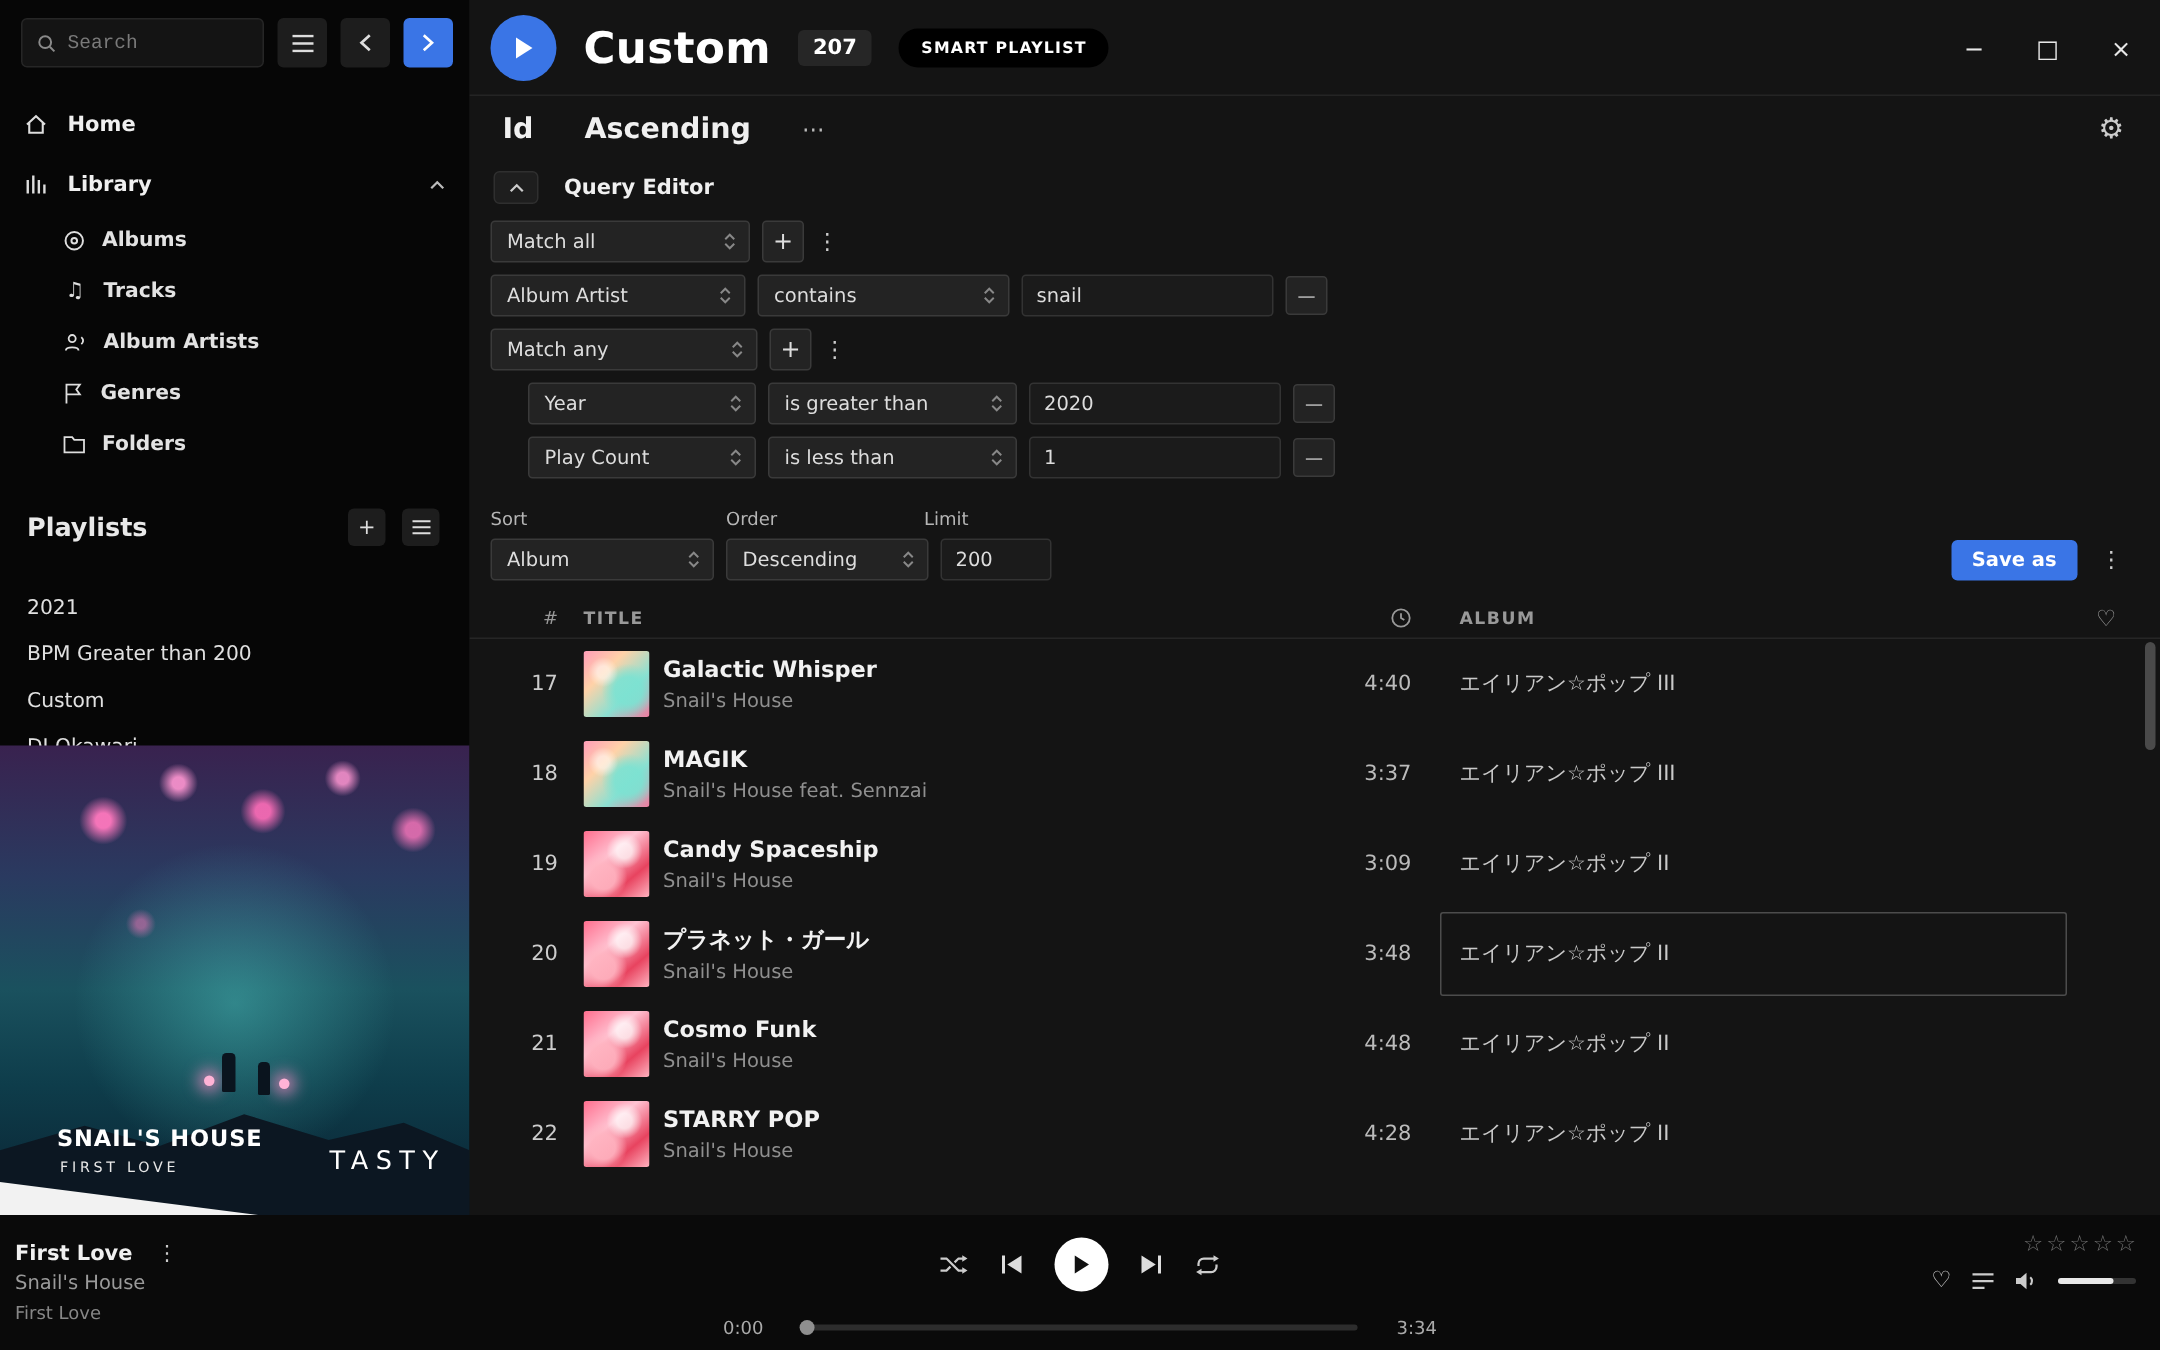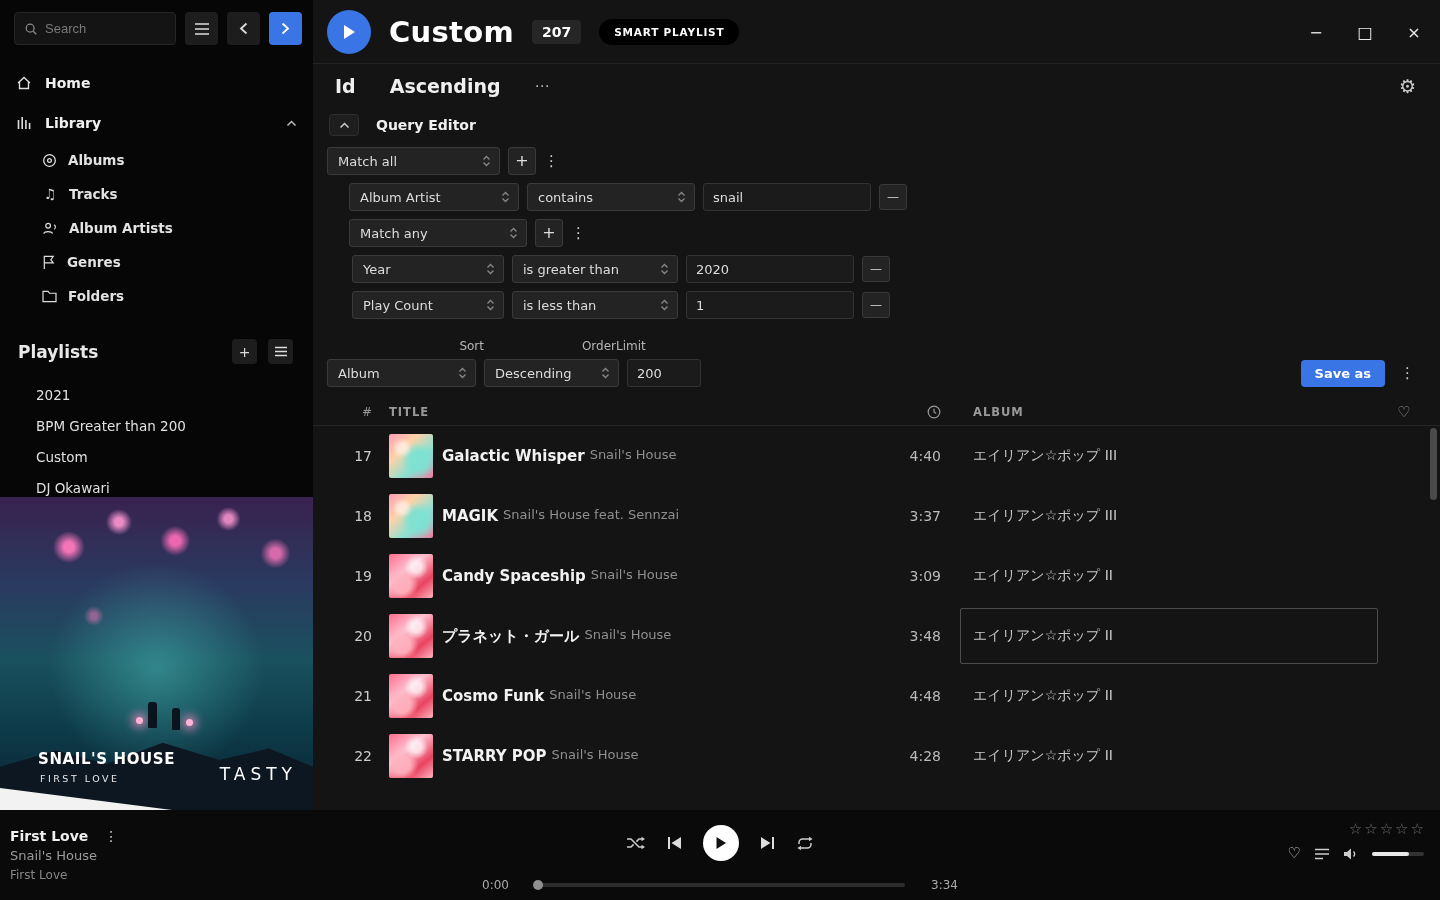--- a/index.html
+++ b/index.html
@@ -7,35 +7,35 @@
   body { font-family:"DejaVu Sans","Liberation Sans",sans-serif; background:#141414; color:#e8e8e8; }
   button { font-family:inherit; cursor:pointer; }
 
   .app { width:1440px; height:900px; display:flex; flex-direction:column; }
   .top { flex:1; display:flex; min-height:0; }
 
   
   .sidebar { width:313px; background:#060606; position:relative; flex-shrink:0; }
   .sidebar-top { display:flex; gap:9px; padding:12px 11px 12px 14px; align-items:center; }
   .search-box { display:flex; align-items:center; gap:7px; background:#141414; border:1px solid #262626; border-radius:4px; height:33px; padding:0 9px; width:162px; }
-  .search-box input { flex:1; min-width:0; background:transparent; border:none; outline:none; color:#fca5a5; font-size:13px; font-family:Liberation Sans, sans-serif; }
+  .search-box input { flex:1; min-width:0; background:transparent; border:none; outline:none; color:#fca5a5; font-size:13px; font-family:Liberation Mono, monospace; }
   .search-box input::placeholder { color:#7a7a7a; }
   .icon-btn { width:33px; height:33px; border-radius:4px; background:#1d1d1d; border:none; color:#ddd; display:flex; align-items:center; justify-content:center; }
   .icon-btn.accent { background:#3a75e6; }
 
   .nav { margin-top:6px; }
   .nav-item { display:flex; align-items:center; gap:13px; padding:12px 16px; font-size:14px; font-weight:700; color:#f0f0f0; cursor:pointer; }
   .nav-item .grow { flex:1; }
   .sub-item { display:flex; align-items:center; gap:11px; padding:9px 16px 9px 42px; font-size:13.5px; font-weight:600; color:#e2e2e2; cursor:pointer; }
   .glyph-icon { color:#ddd; font-size:14px; width:16px; text-align:center; }
 
   .playlists-header { display:flex; align-items:center; margin-top:26px; padding:0 20px 0 18px; }
   .playlists-header .ph-title { font-size:17px; font-weight:700; flex:1; }
   .mini-btn { width:25px; height:25px; border-radius:4px; background:#1d1d1d; border:none; color:#ddd; display:flex; align-items:center; justify-content:center; font-size:14px; margin-left:11px; }
-  .playlist-list { margin-top:16px;padding-left:18px; }
+  .playlist-list { margin-top:26px; }
   .playlist-item { padding:6px 18px; font-size:13.5px; color:#e0e0e0; cursor:pointer; line-height:19px; }
 
   
   .album-art { position:absolute; bottom:0; left:0; width:313px; height:313px; overflow:hidden;
     background:
       radial-gradient(circle at 22% 16%, rgba(255,120,190,.95) 0 5px, rgba(255,120,190,0) 16px),
       radial-gradient(circle at 38% 8%,  rgba(255,150,210,.9) 0 4px, rgba(255,150,210,0) 13px),
       radial-gradient(circle at 56% 14%, rgba(255,110,185,.9) 0 5px, rgba(255,110,185,0) 15px),
       radial-gradient(circle at 73% 7%,  rgba(255,150,210,.85) 0 4px, rgba(255,150,210,0) 12px),
       radial-gradient(circle at 88% 18%, rgba(255,120,190,.8) 0 5px, rgba(255,120,190,0) 15px),
@@ -68,30 +68,30 @@
   .toolbar { height:44px; flex-shrink:0; display:flex; align-items:center; gap:34px; padding:0 24px 0 22px; }
   .tb-text { font-size:19px; font-weight:700; color:#f0f0f0; background:none; border:none; }
   .tb-dots { color:#bbb; font-size:15px; background:none; border:none; letter-spacing:1px; }
   .tb-gear { margin-left:auto; background:none; border:none; color:#ccc; font-size:19px; }
 
   .qe-header { display:flex; align-items:center; gap:17px; padding:6px 0 11px 16px; }
   .collapse-btn { width:30px; height:22px; background:#1e1e1e; border:1px solid #2f2f2f; border-radius:4px; display:flex; align-items:center; justify-content:center; }
   .qe-title { font-size:14px; font-weight:700; color:#f0f0f0; }
 
   .q-row { display:flex; align-items:center; gap:8px; margin-bottom:8px; }
-  .ml14 { margin-left:14px; } .ml22 { margin-left:36px; } .ml39 { margin-left:39px; }
+  .ml14 { margin-left:14px; } .ml22 { margin-left:14px; } .ml39 { margin-left:39px; }
   .sel { display:flex; align-items:center; justify-content:space-between; background:#232323; border:1px solid #3a3a3a; border-radius:3px; height:28px; padding:0 8px 0 10px; font-size:13px; color:#ddd; cursor:pointer; }
   .w173{width:173px} .w170{width:170px} .w168{width:168px} .w178{width:178px}
   .w171{width:152px} .w166{width:166px} .w149{width:149px} .w124{width:135px} .w74{width:74px}
   .tinput { background:#1b1b1b; border:1px solid #333; border-radius:3px; height:28px; padding:0 9px; font-size:13px; color:#ddd; font-family:inherit; outline:none; }
   .btn-plus { width:28px; height:28px; background:#232323; border:1px solid #3a3a3a; border-radius:3px; color:#ddd; font-size:16px; line-height:1; }
   .btn-minus { width:28px; height:26px; background:#232323; border:1px solid #3a3a3a; border-radius:3px; color:#ccc; font-size:12px; line-height:1; }
   .btn-dots { width:14px; background:none; border:none; color:#ccc; font-size:15px; }
 
-  .sort-labels { display:flex; padding-left:14px; margin-top:12px; font-size:12px; color:#b5b5b5;text-align:right; }
+  .sort-labels { display:flex; padding-left:14px; margin-top:12px; font-size:12px; color:#b5b5b5; }
   .sl-sort { width:157px; } .sl-order { width:132px; }
   .sort-row { display:flex; align-items:center; gap:8px; padding:6px 26px 12px 14px; }
   .btn-primary { margin-left:auto; background:#3a75e6; color:#fff; border:none; border-radius:4px; height:27px; padding:0 14px; font-size:13px; font-weight:700; }
   .sort-row .btn-dots { margin-left:7px; }
 
   
   .thead { display:flex; align-items:center; height:27px; flex-shrink:0; border-bottom:1px solid #262626; padding-right:16px; color:#999; }
   .th-num { width:59px; text-align:right; font-size:12px; }
   .th-titleblock { width:470px; padding-left:17px; font-size:11.5px; font-weight:700; letter-spacing:1px; }
   .th-dur { width:99px; display:flex; justify-content:flex-end; align-items:center; }
@@ -102,21 +102,21 @@
   .c-num { width:59px; text-align:right; color:#ccc; font-size:14px; flex-shrink:0; }
   .c-thumb { width:44px; height:44px; margin-left:17px; border-radius:2px; flex-shrink:0; }
   .thumb-a { background:
       radial-gradient(circle at 30% 32%, rgba(255,255,255,.55) 0 4px, rgba(255,255,255,0) 10px),
       radial-gradient(circle at 68% 60%, rgba(124,226,210,.9) 0 9px, rgba(124,226,210,0) 18px),
       linear-gradient(135deg,#ff9db8 0%,#ffd2a8 32%,#8be0d2 66%,#f27ba0 100%); }
   .thumb-b { background:
       radial-gradient(circle at 62% 30%, rgba(255,255,255,.7) 0 5px, rgba(255,255,255,0) 12px),
       radial-gradient(circle at 30% 70%, rgba(255,179,192,.9) 0 8px, rgba(255,179,192,0) 16px),
       linear-gradient(140deg,#ff6e8e 0%,#ffc3d2 38%,#e8435f 72%,#ffb3c0 100%); }
-  .c-title { margin-left:9px; width:400px; display:flex; flex-direction:row; gap:5px; }
+  .c-title { margin-left:9px; width:400px; display:flex; flex-direction:column; gap:5px; }
   .t-title { font-size:15px; font-weight:600; color:#f2f2f2; }
   .t-artist { font-size:13px; color:#8f8f8f; }
   .c-dur { width:99px; text-align:right; color:#bbb; font-size:14px; flex-shrink:0; }
   .c-album { margin-left:32px; flex:1; color:#c9c9c9; font-size:14px; }
   .cell-focus { border:1px solid #4c4c4c; border-radius:2px; height:56px; display:flex; align-items:center; padding:0 12px; margin-left:-13px; width:418px; }
   .scroll-thumb { position:absolute; right:3px; top:428px; width:7px; height:72px; background:#4a4a4a; border-radius:4px; }
 
   
   .player { height:90px; flex-shrink:0; background:#0a0a0a; position:relative; }
   .np { position:absolute; left:10px; top:18px; }

